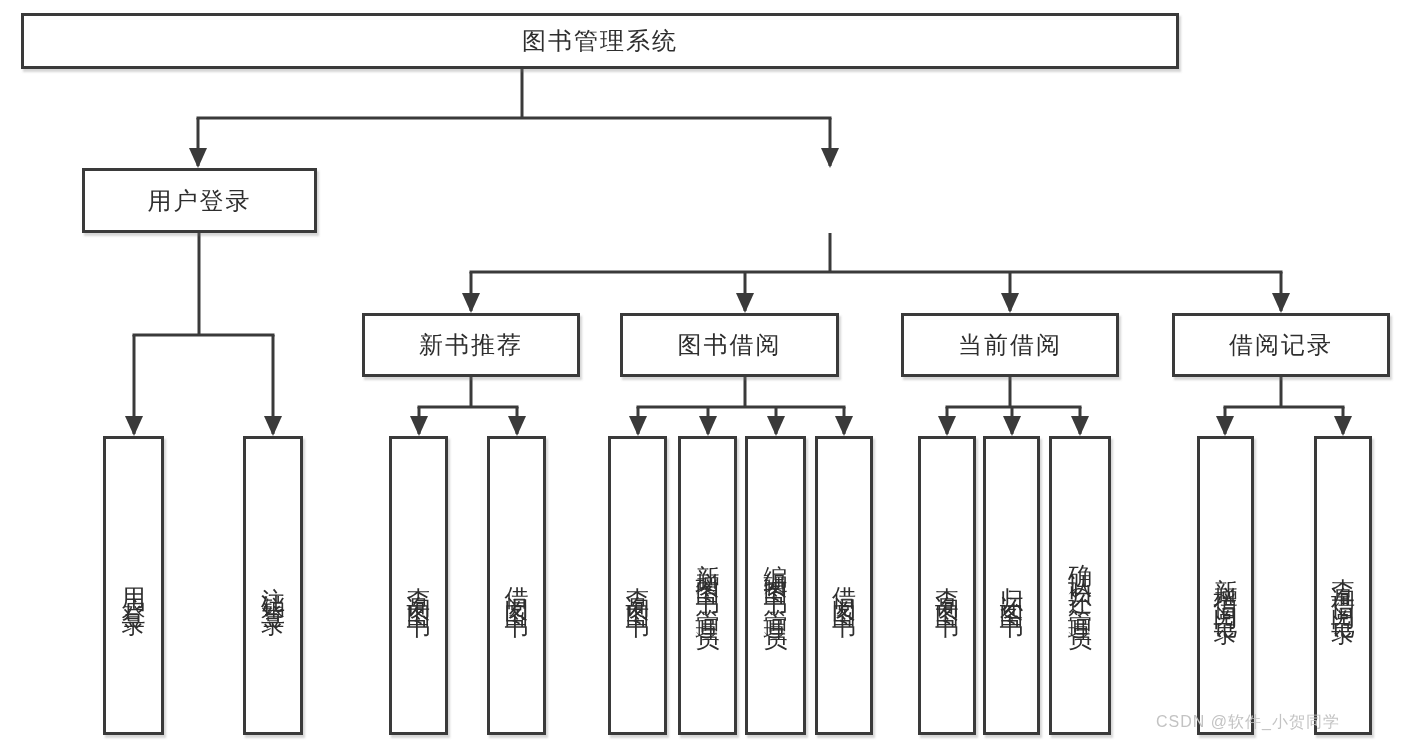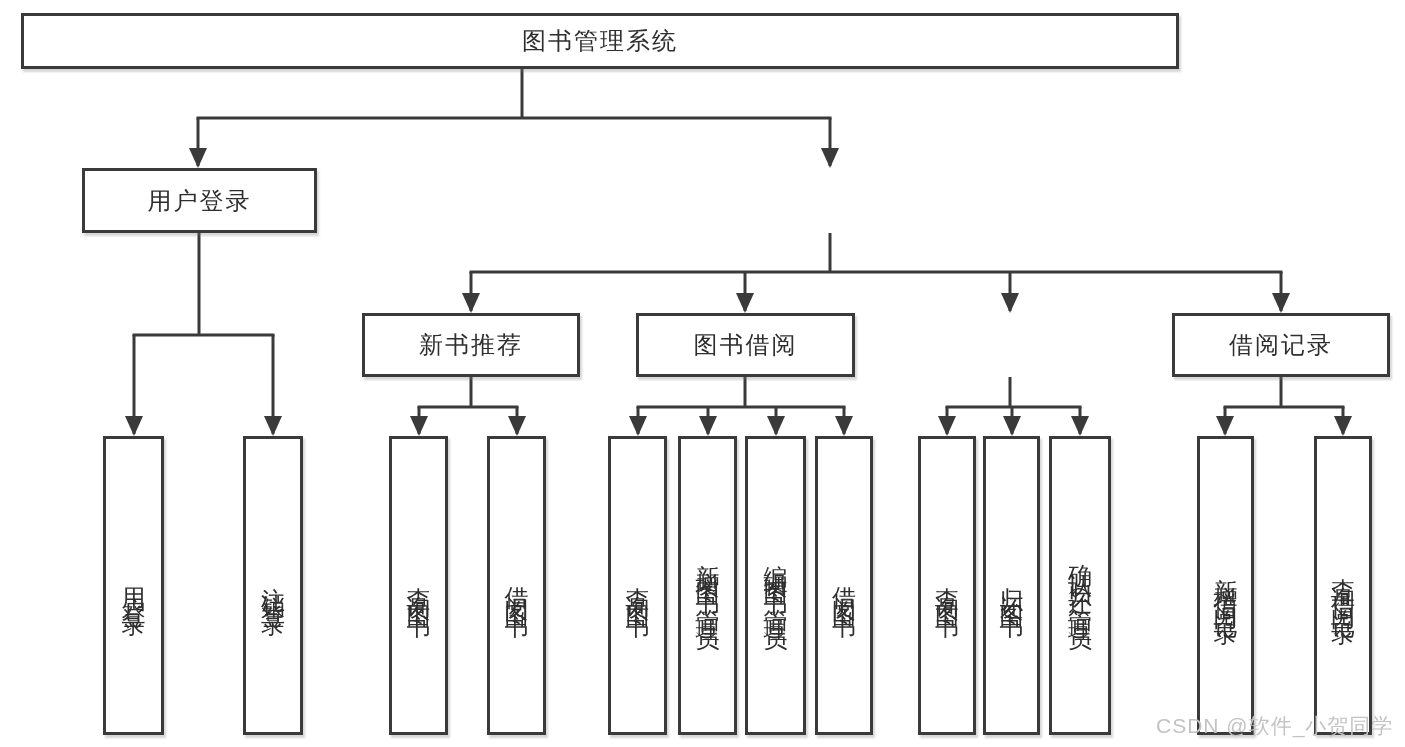--- a/index.html
+++ b/index.html
@@ -35,21 +35,21 @@
     writing-mode: vertical-rl;
     text-orientation: mixed;
     letter-spacing: 9px;
     line-height: 1;
     font-size: 24px;
   }
   .watermark {
     position: absolute;
     left: 1156px;
     top: 712px;
-    font-size: 21px;
+    font-size: 16px;
     color: #c3c3c3;
     letter-spacing: 1px;
     white-space: nowrap;
     z-index: 5;
   }
 </style>
 </head>
 <body>
 
 <div id="canvas">
@@ -102,21 +102,22 @@
       <line x1="1225" y1="407" x2="1225" y2="434" marker-end="url(#arrow)"></line>
       <line x1="1343" y1="407" x2="1343" y2="434" marker-end="url(#arrow)"></line>
     </g>
   </svg>
 
   <div class="node" style="left:21px; top:13px; width:1158px; height:56px;">图书管理系统</div>
 
   <div class="node" style="left:82px; top:168px; width:235px; height:65px;">用户登录</div>
 
   <div class="node" style="left:362px; top:313px; width:218px; height:64px;">新书推荐</div>
-  <div class="node" style="left:636px; top:313px; width:219px; height:64px;">图书借阅</div>
+  <div class="node" style="left:620px; top:313px; width:219px; height:64px;">图书借阅</div>
+  <div class="node" style="left:901px; top:313px; width:218px; height:64px;">当前借阅</div>
   <div class="node" style="left:1172px; top:313px; width:218px; height:64px;">借阅记录</div>
 
   <div class="node leaf" style="left:103px; top:436px; width:61px; height:299px;">用户登录</div>
   <div class="node leaf" style="left:243px; top:436px; width:60px; height:299px;">注销登录</div>
 
   <div class="node leaf" style="left:389px; top:436px; width:59px; height:299px;">查询图书</div>
   <div class="node leaf" style="left:487px; top:436px; width:59px; height:299px;">借阅图书</div>
 
   <div class="node leaf" style="left:608px; top:436px; width:59px; height:299px;">查询图书</div>
   <div class="node leaf" style="left:678px; top:436px; width:59px; height:299px;">新增图书（管理员）</div>

